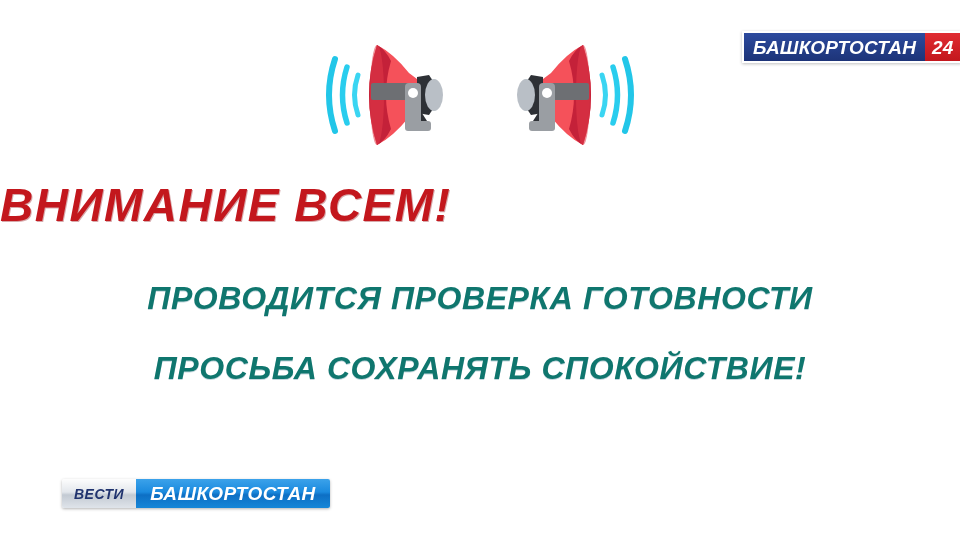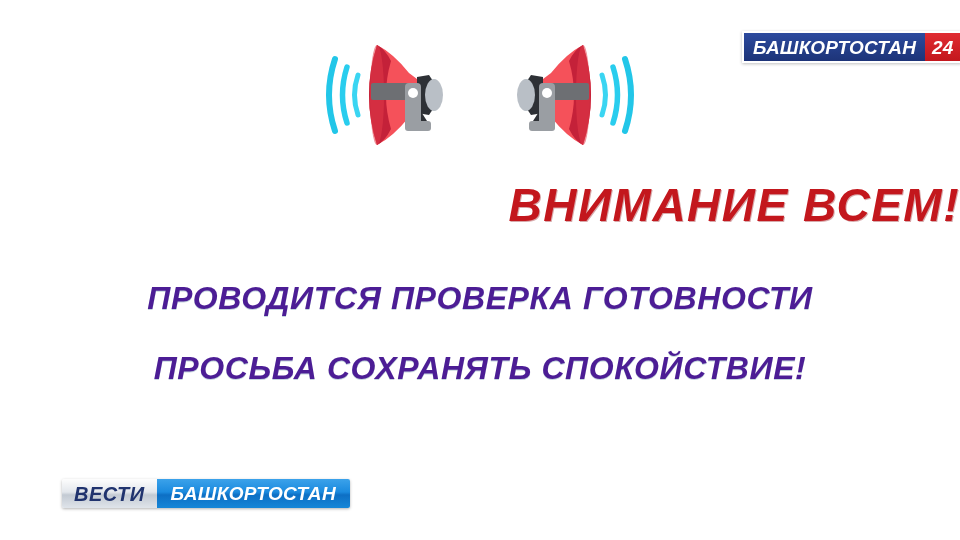--- a/index.html
+++ b/index.html
@@ -80,39 +80,39 @@
   .megaphone.flip {
     transform: scaleX(-1);
   }
 
   
   .headline {
     position: absolute;
     top: 182px;
     left: 0;
     width: 960px;
-    text-align: right;
+    text-align: left;
     color: #c3171d;
     font-size: 46px;
     font-weight: bold;
     letter-spacing: 1.5px;
     line-height: 1;
     text-shadow: 1px 1px 0 rgba(140,10,14,0.35);
   }
 
   
   .body-lines {
     position: absolute;
     top: 282px;
     left: 0;
     width: 960px;
     text-align: center;
   }
   .body-line {
-    color: #4c1d95;
+    color: #0f766e;
     font-size: 32px;
     font-weight: bold;
     letter-spacing: 0.6px;
     line-height: 1;
     margin-bottom: 38px;
     text-shadow: 0 1px 0 rgba(20,90,120,0.25);
   }
   .body-line:last-child {
     margin-bottom: 4px;
   }
@@ -125,21 +125,21 @@
     display: flex;
     align-items: stretch;
     height: 29px;
     border-radius: 2px;
     overflow: hidden;
     box-shadow: 0 1px 3px rgba(0,0,0,0.3);
   }
   .lower-third-primary {
     background: linear-gradient(180deg, #fdfdfd 0%, #e3e7ec 45%, #c3cad3 55%, #dfe4ea 100%);
     color: #20336e;
-    font-size: 20px;
+    font-size: 14px;
     font-weight: bold;
     letter-spacing: 0.5px;
     padding: 0 12px;
     display: flex;
     align-items: center;
     line-height: 1;
   }
   .lower-third-secondary {
     background: linear-gradient(180deg, #3ba2ea 0%, #1b8ade 45%, #0d6fc4 55%, #1787d8 100%);
     color: #ffffff;

